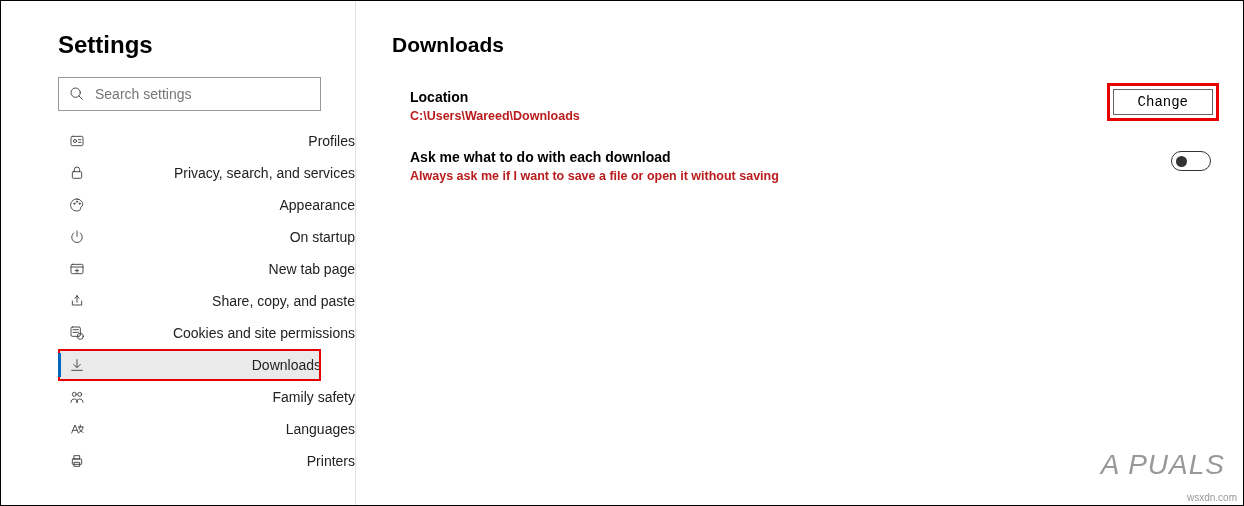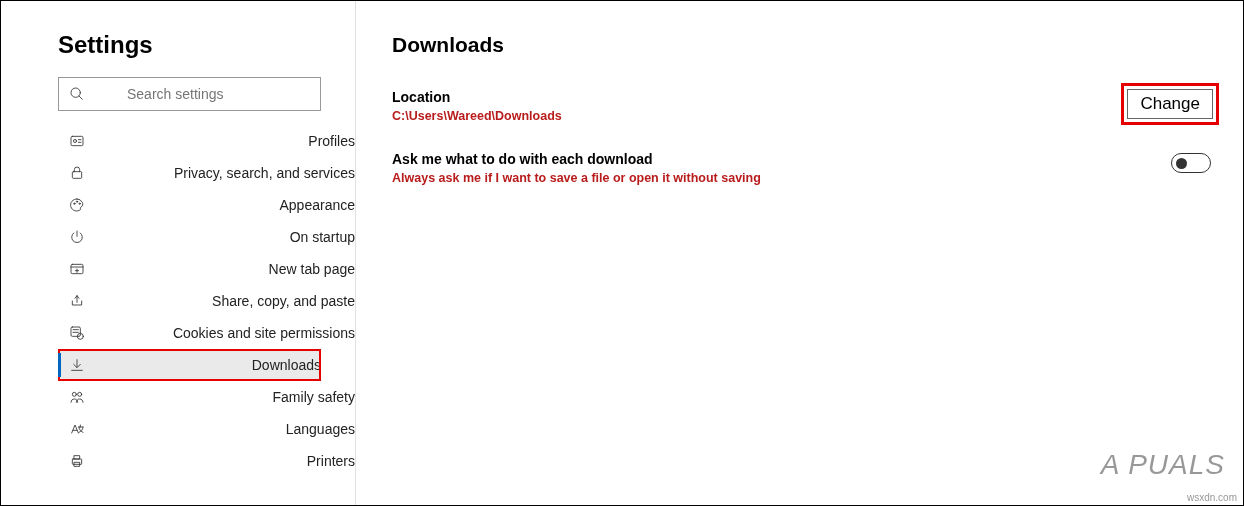--- a/index.html
+++ b/index.html
@@ -46,21 +46,20 @@
       margin-right: 10px;
       flex-shrink: 0;
     }
     .search-input {
       border: none;
       outline: none;
       font-size: 14px;
       color: #1d4ed8;
       width: 100%;
       background: transparent;
-      margin-left: 32px;
     }
     .nav-list {
       list-style: none;
       padding-top: 4px;
     }
     .nav-item {
       display: flex;
       align-items: center;
       height: 32px;
       padding-left: 70px;
@@ -115,20 +114,21 @@
       font-size: 21px;
       font-weight: 600;
       color: #000;
       margin-bottom: 32px;
     }
     .setting-row {
       display: flex;
       justify-content: space-between;
       align-items: flex-start;
       margin-bottom: 26px;
+      margin-left: 18px;
     }
     .setting-text {
       flex: 1;
     }
     .setting-label {
       font-size: 14px;
       font-weight: 600;
       color: #000;
       margin-bottom: 4px;
     }
@@ -138,24 +138,24 @@
       font-weight: bold;
     }
     .change-wrap {
       border: 3px solid #e60000;
       padding: 3px;
       margin-top: -6px;
     }
     .change-btn {
       border: 1px solid #666;
       background: #fff;
-      font-size: 17px;
-      padding: 4px 12px;
+      font-size: 14px;
+      padding: 4px 24px;
       cursor: pointer;
-      font-family: Liberation Sans, sans-serif;
+      font-family: Liberation Mono, monospace;
     }
     .toggle {
       width: 40px;
       height: 20px;
       border: 1px solid #333;
       border-radius: 10px;
       background: #fff;
       position: relative;
       cursor: pointer;
       margin-top: 2px;

